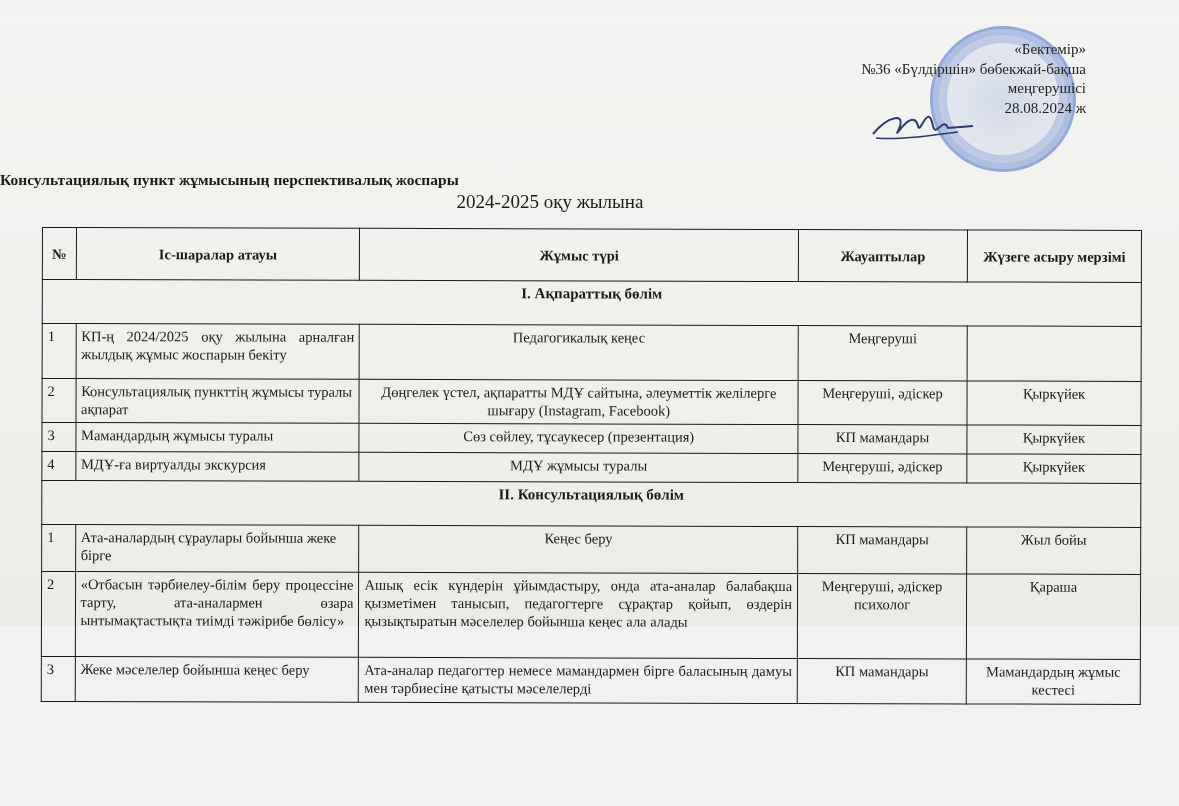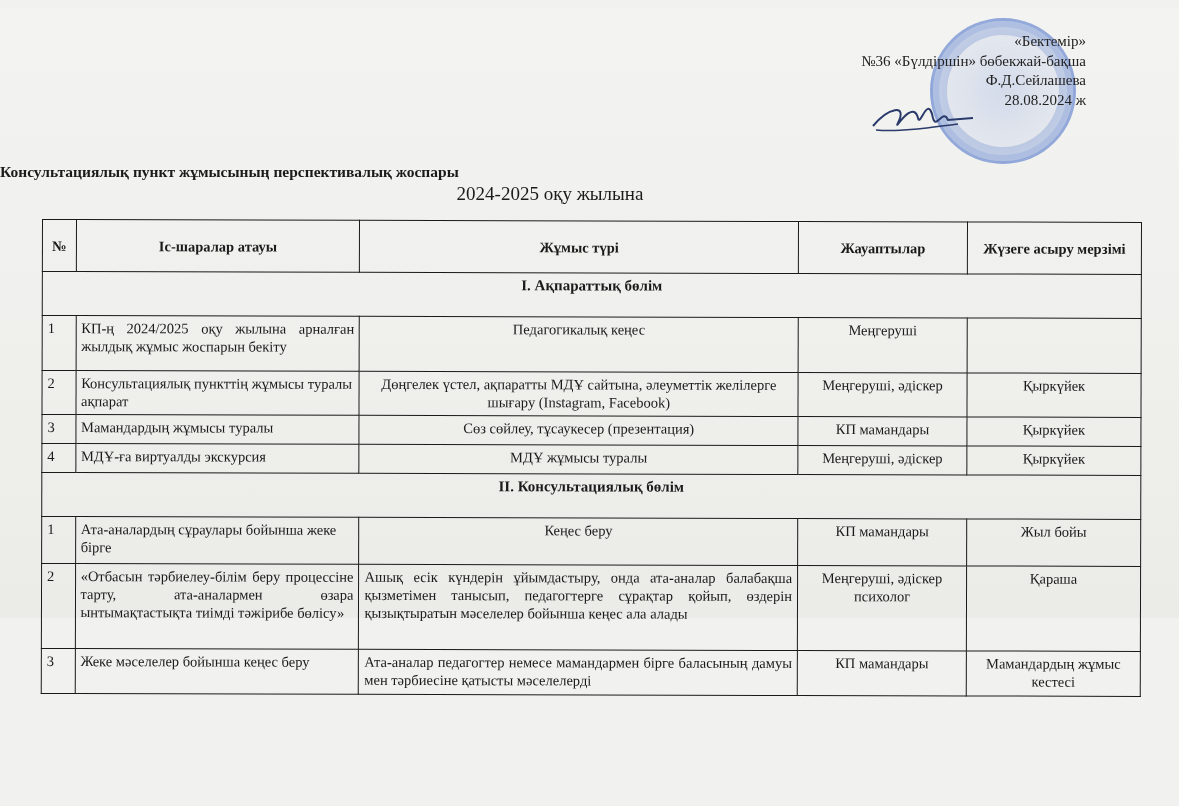--- a/index.html
+++ b/index.html
@@ -4,21 +4,21 @@
   <style>
     html, body { margin: 0; padding: 0; }
     body {
       width: 1179px; height: 806px; overflow: hidden;
       background: #f1f1ef;
       font-family: "Liberation Serif", "DejaVu Serif", serif;
       color: #1b1b1b;
       position: relative;
     }
     .page {
-      position: absolute; left: 0; top: 8px; width: 1179px; height: 610px;
+      position: absolute; left: 0; top: 16px; width: 1179px; height: 610px;
       background: linear-gradient(180deg, #f3f3f1 0%, #efefec 60%, #ebebe8 100%);
     }
     .approval {
       position: absolute; right: 93px; top: 24px;
       text-align: right; font-size: 15px; line-height: 19.5px; color: #222;
       z-index: 2;
     }
     .approval div { white-space: nowrap; }
     .stamp {
       position: absolute; left: 930px; top: 10px; width: 140px; height: 140px;
@@ -72,21 +72,21 @@
 
   <div class="stamp"></div>
   <svg class="signature" viewBox="0 0 110 50">
     <path d="M5 38 C 20 20, 40 15, 30 35 C 25 45, 45 10, 50 30 C 52 40, 60 5, 65 30 C 68 42, 75 20, 80 32 L 105 30" fill="none" stroke="#2a3a6a" stroke-width="2"></path>
     <path d="M8 42 C 30 44, 60 40, 90 36" fill="none" stroke="#2a3a6a" stroke-width="1.5"></path>
   </svg>
 
   <div class="approval">
     <div>«Бектемір»</div>
     <div>№36 «Бүлдіршін» бөбекжай-бақша</div>
-    <div>Ф.Д.Сейлашева</div>
+    <div>меңгерушісі</div>
     <div>28.08.2024 ж</div>
   </div>
 
   <div class="doc-title">Консультациялық пункт жұмысының перспективалық жоспары</div>
   <div class="doc-subtitle">2024-2025 оқу жылына</div>
 
   <table class="plan">
     <tbody>
         <tr>
       <th class="c-num">№</th>

